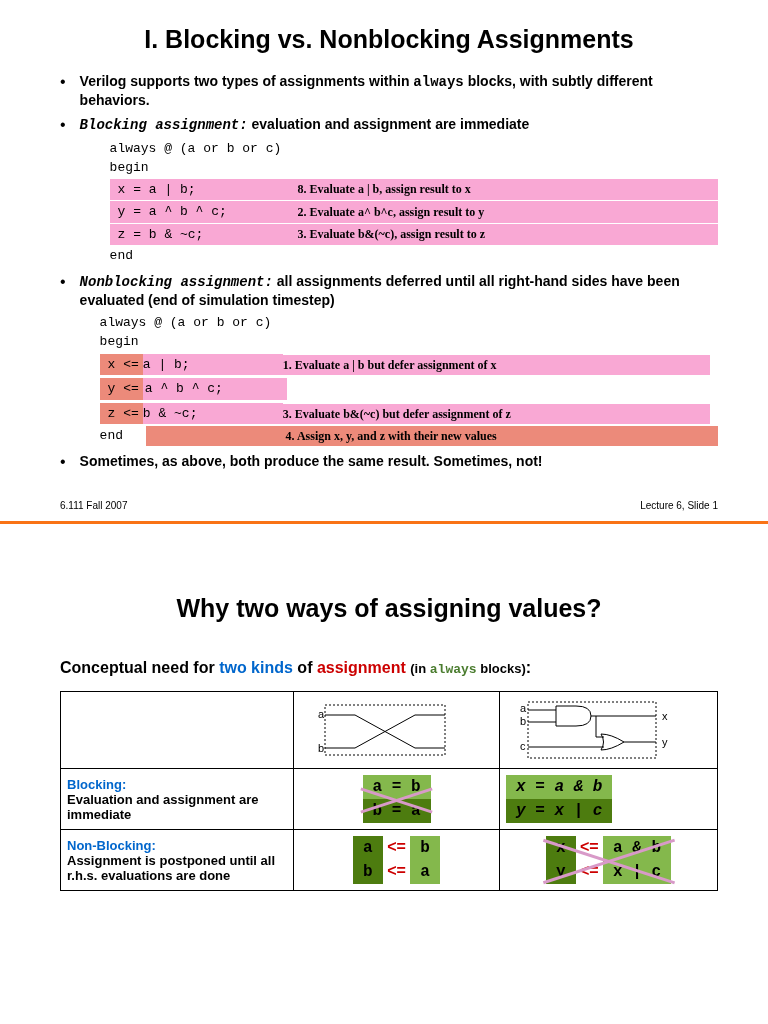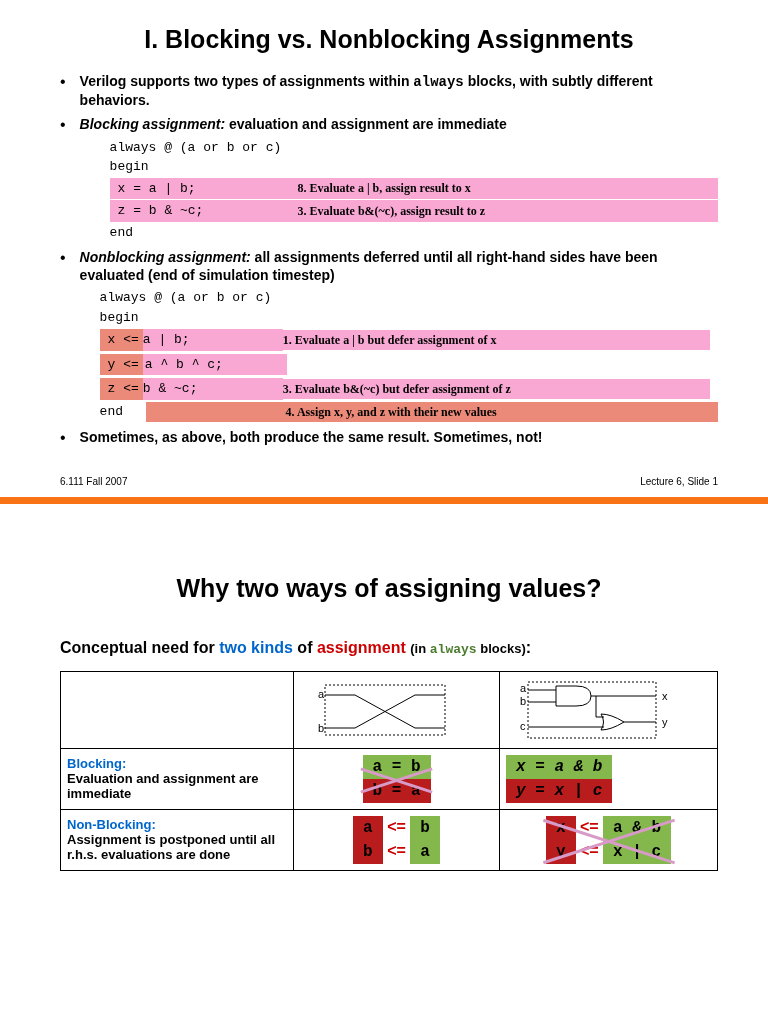--- a/index.html
+++ b/index.html
@@ -1,43 +1,43 @@
 <!DOCTYPE html>
 <html><head>
 <meta charset="utf-8">
 <style>
 body { margin: 0; font-family: "Comic Sans MS", cursive, sans-serif; background: #fff; width: 768px; color: #000; }
 .slide { padding: 20px 50px 10px 60px; position: relative; }
-.slide-1 { border-bottom: 7px solid #f97316; padding-bottom: 10px; }
+.slide-1 { border-bottom: 3px solid #f97316; padding-bottom: 10px; }
 h1 { font-size: 25px; text-align: center; margin: 5px 0 18px 0; font-weight: bold; }
 h2 { font-size: 25px; text-align: center; margin: 50px 0 25px 0; font-weight: bold; }
 ul { list-style: none; padding-left: 0; margin: 0; }
 li { margin: 6px 0; font-size: 14px; line-height: 1.3; display: flex; }
 li::before { content: "•"; margin-right: 14px; font-size: 16px; }
 li > div { flex: 1; }
 .mono { font-family: "Courier New", monospace; }
 .b { font-weight: bold; }
-.i { font-style: italic; }
+.i { font-style: italic; font-family: Liberation Mono, monospace; }
 .code-block { font-family: "Courier New", monospace; font-size: 13px; margin: 4px 0 0 30px; line-height: 1.5; }
 .hl-row { display: flex; align-items: center; padding: 1px 8px; margin: 1px 0; }
 .hl-green { background: #f9a8d4; }
 .hl-red { background: #ec8a7a; }
 .code-col { width: 180px; font-family: "Courier New", monospace; }
 .desc-col { font-weight: bold; font-size: 12px; font-family: "Comic Sans MS", cursive; }
 .footer { display: flex; justify-content: space-between; font-size: 10px; margin-top: 27px; }
 .conceptual { font-size: 16px; font-weight: bold; margin: 36px 0 14px 0; }
 .blue { color: #0066cc; }
 .red { color: #cc0000; }
 .green-t { color: #4a7c2e; }
 .table { border: 1px solid #000; width: 100%; border-collapse: collapse; }
 .table td { border: 1px solid #000; vertical-align: middle; padding: 6px; }
 .cell-label { font-size: 13px; font-weight: bold; width: 220px; }
 .eq-box { display: inline-block; padding: 3px 10px; font-family: "Courier New", monospace; font-weight: bold; font-size: 16px; position: relative; }
 .eq-green { background: #84b84c; }
-.eq-gray { background: #b91c1c; }
+.eq-gray { background: #4d7c0f; }
 .eq-wrap { position: relative; display: inline-block; }
 .cross { position: absolute; inset: 0; pointer-events: none; }
 .cross::before, .cross::after { content: ""; position: absolute; left: -5%; right: -5%; top: 50%; height: 3px; background: #d89ac8; }
 .cross::before { transform: rotate(18deg); }
 .cross::after { transform: rotate(-18deg); }
 svg { display: block; }
 </style>
 </head>
 <body>
 
@@ -52,20 +52,24 @@
 
     <li>
         <div>
       <span class="b i">Blocking assignment:</span><span class="b"> evaluation and assignment are immediate</span>
       <div class="code-block">
         <div>always @ (a or b or c)</div>
         <div>begin</div>
         <div class="hl-row hl-green">
               <span class="code-col">x = a | b;</span>
               <span class="desc-col">8. Evaluate a | b, assign result to x</span>
+            </div>
+        <div class="hl-row hl-green">
+              <span class="code-col">y = a ^ b ^ c;</span>
+              <span class="desc-col">2. Evaluate a^ b^c, assign result to y</span>
             </div>
         <div class="hl-row hl-green">
               <span class="code-col">z = b &amp; ~c;</span>
               <span class="desc-col">3. Evaluate b&amp;(~c), assign result to z</span>
             </div>
         <div>end</div>
       </div>
     </div>
       </li>
 

